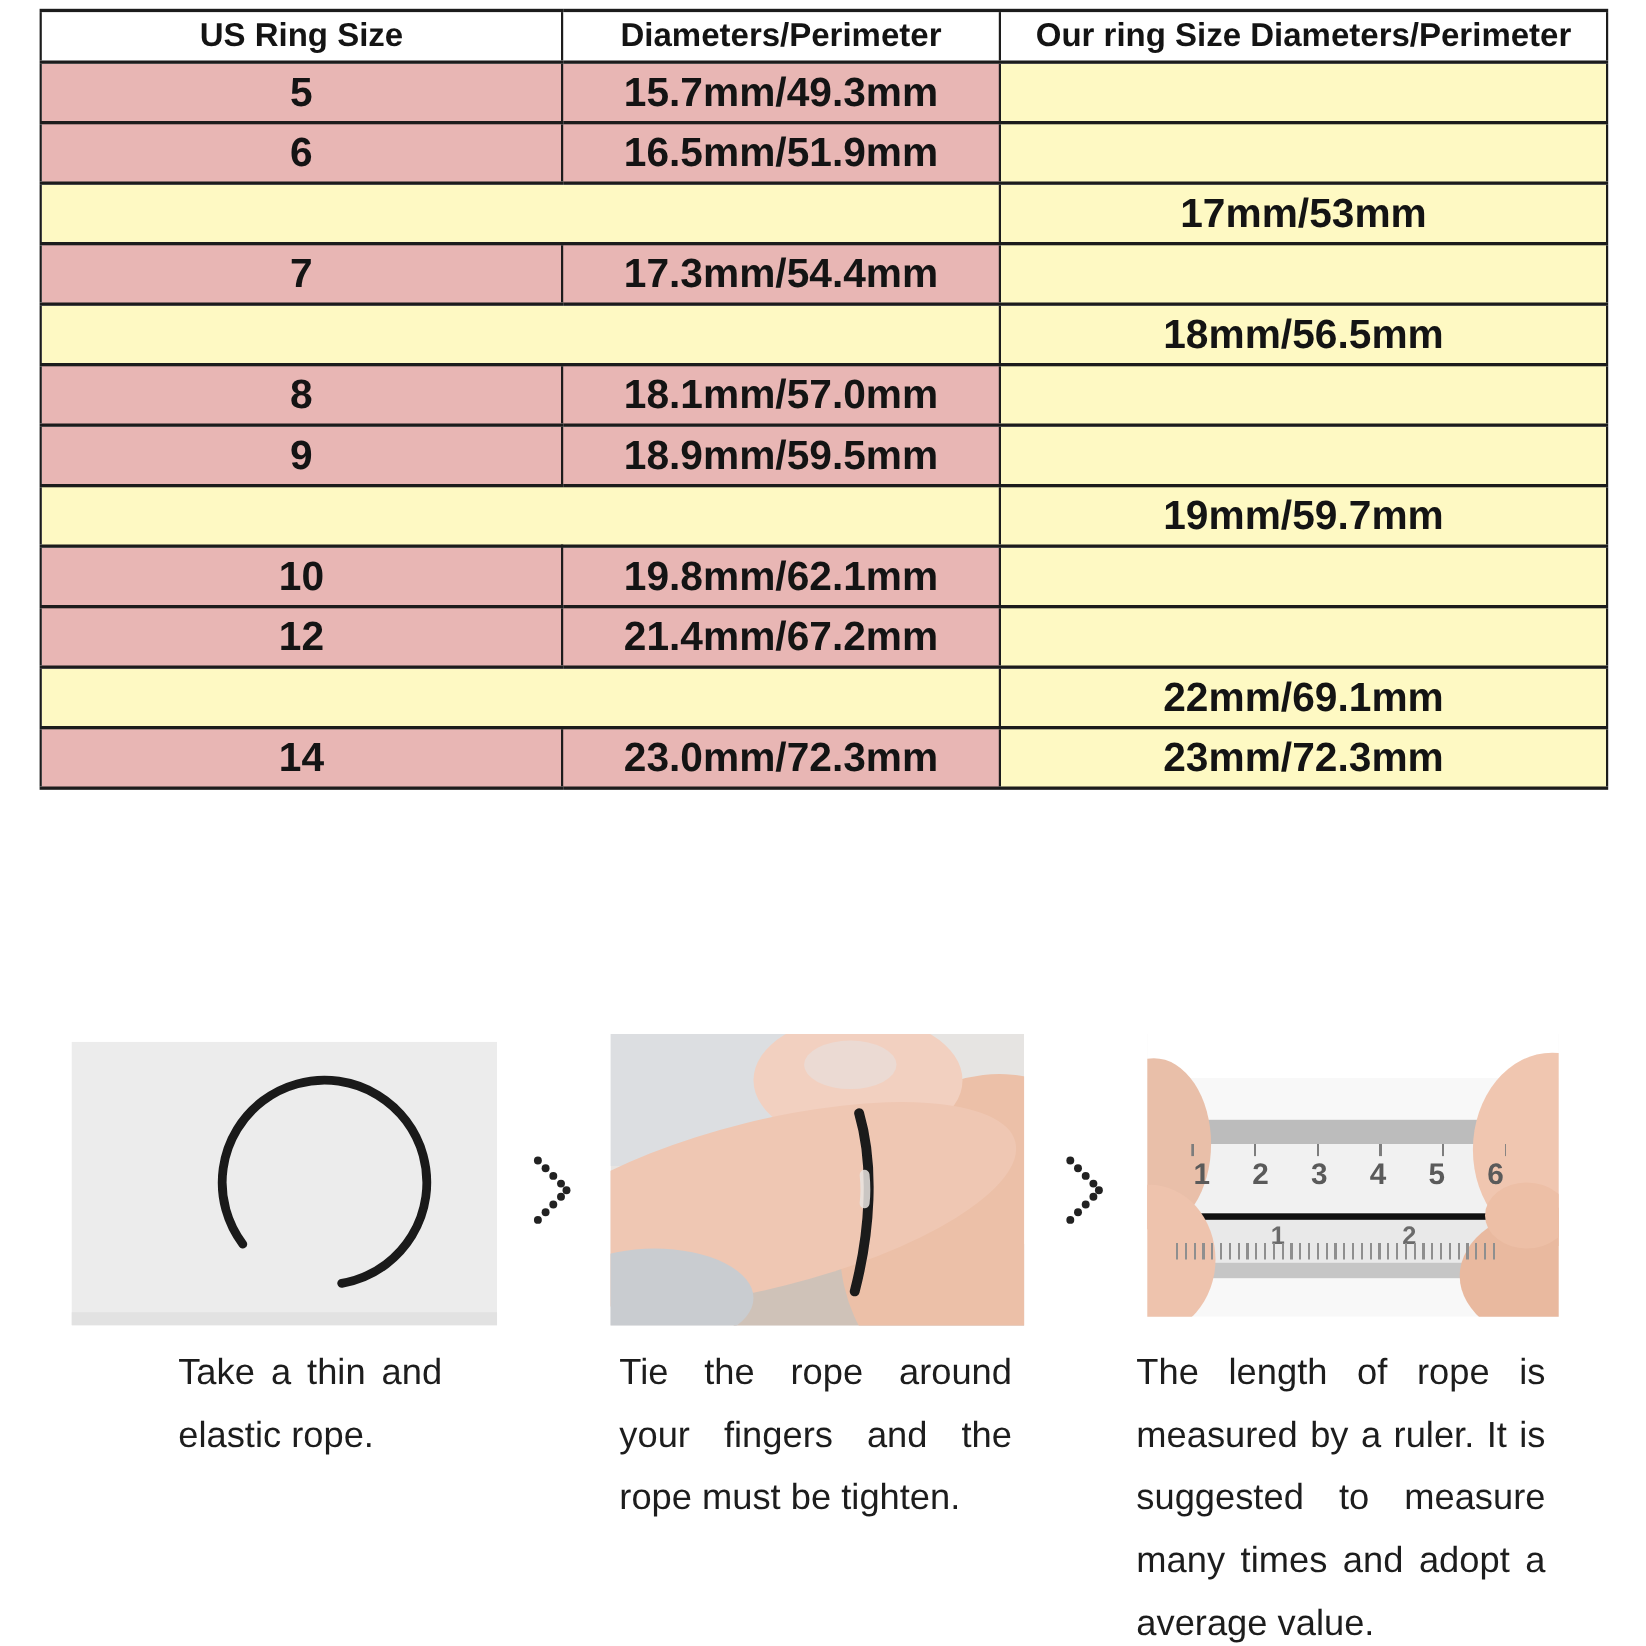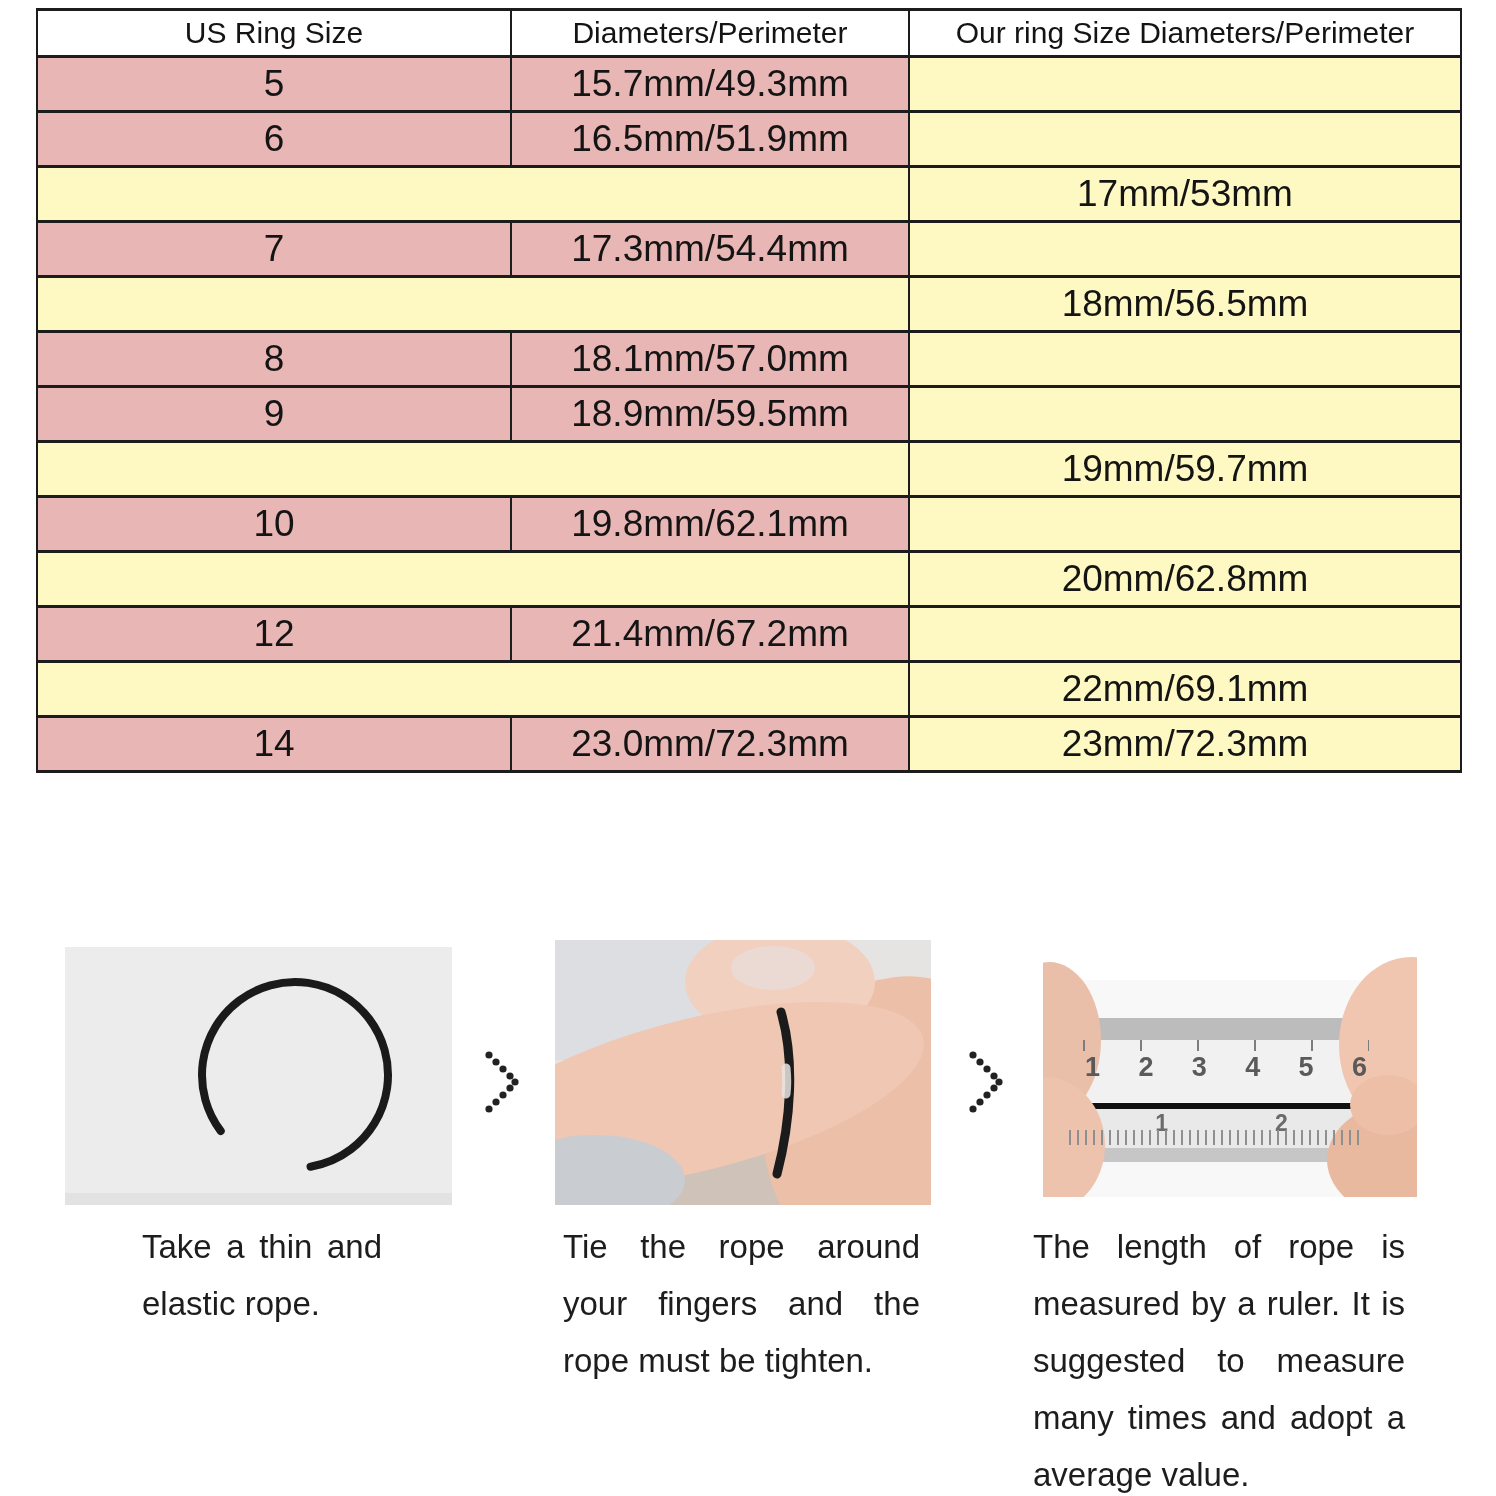--- a/index.html
+++ b/index.html
@@ -11,21 +11,21 @@
   table.size-table{
     position:absolute; left:36px; top:8px; width:1424px;
     border-collapse:collapse; table-layout:fixed;
   }
   .size-table th, .size-table td{
     border-left:2px solid var(--border,#1c1c1c);
     border-right:2px solid var(--border,#1c1c1c);
     border-top:3px solid var(--border,#1c1c1c);
     border-bottom:3px solid var(--border,#1c1c1c);
     text-align:center; vertical-align:middle;
-    font-weight:normal; color:#141414; overflow:hidden; white-space:nowrap;
+    font-weight:bold; color:#141414; overflow:hidden; white-space:nowrap;
   }
   .size-table th{ height:42px; font-size:30px; background:#ffffff; }
   .size-table td{ height:50px; font-size:37px; background:#fef9c3; }
   .size-table td.pink{ background:var(--pink,#e8b6b4); }
   
   .step-img{ position:absolute; }
   .step-img svg{ display:block; }
   .arrow{ position:absolute; width:36px; height:64px; }
   .caption{
     position:absolute; font-size:33px; line-height:57px; color:#1d1d1d;
@@ -104,24 +104,20 @@
         <tr>
           <td colspan="2"></td>
           <td>19mm/59.7mm</td>
         </tr>
         <tr>
           <td class="pink">10</td>
           <td class="pink">19.8mm/62.1mm</td>
           <td></td>
         </tr>
         <tr>
-          <td colspan="2"></td>
-          <td>20mm/62.8mm</td>
-        </tr>
-        <tr>
           <td class="pink">12</td>
           <td class="pink">21.4mm/67.2mm</td>
           <td></td>
         </tr>
         <tr>
           <td colspan="2"></td>
           <td>22mm/69.1mm</td>
         </tr>
         <tr>
           <td class="pink">14</td>
@@ -212,17 +208,17 @@
         <span>5</span>
         <span>6</span>
       </div>
     <div class="ruler-bottom-numbers">
         <span style="left: 30%;">1</span>
         <span style="left: 62%;">2</span>
       </div>
     <div class="ruler-dense-ticks"></div>
   </div>
 
-  <div class="caption" style="left:142px; top:1218px; width:240px;">Take a thin and elastic rope.</div>
+  <div class="caption" style="left:162px; top:1218px; width:240px;">Take a thin and elastic rope.</div>
   <div class="caption" style="left:563px; top:1218px; width:357px;">Tie the rope around your fingers and the rope must be tighten.</div>
   <div class="caption" style="left:1033px; top:1218px; width:372px;">The length of rope is measured by a ruler. It is suggested to measure many times and adopt a average value.</div>
 
 </div>
 
 </body></html>

